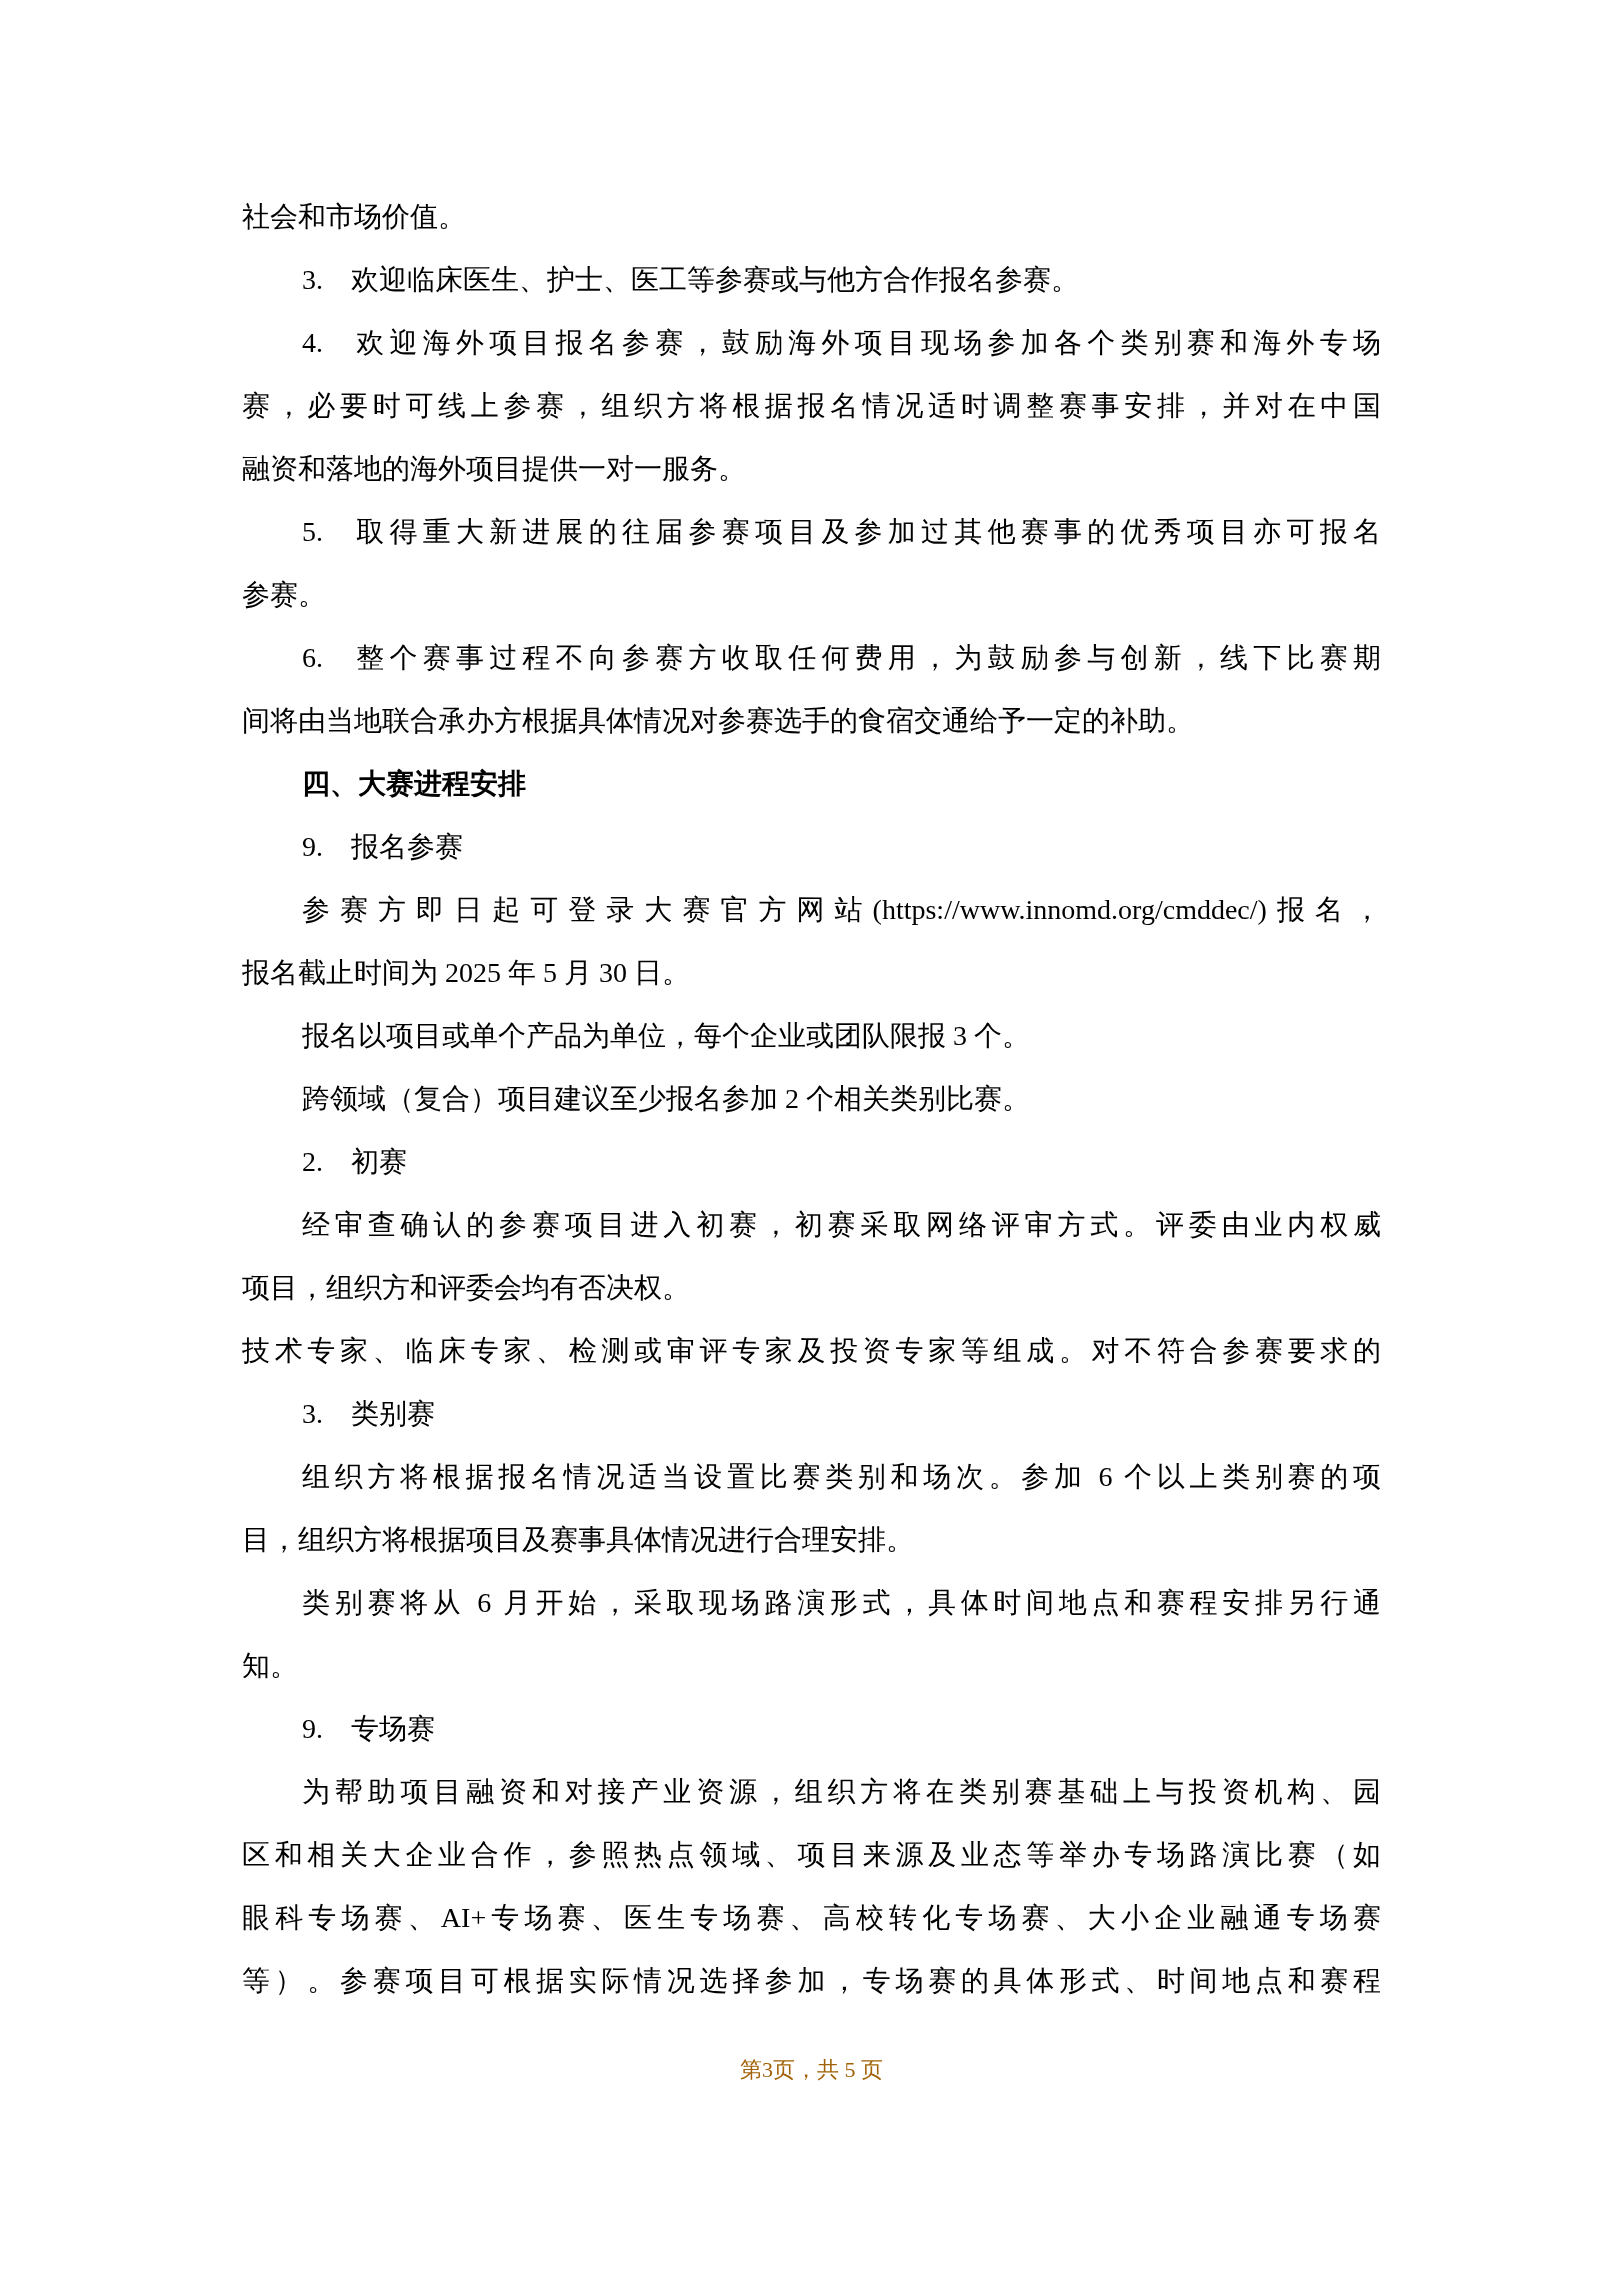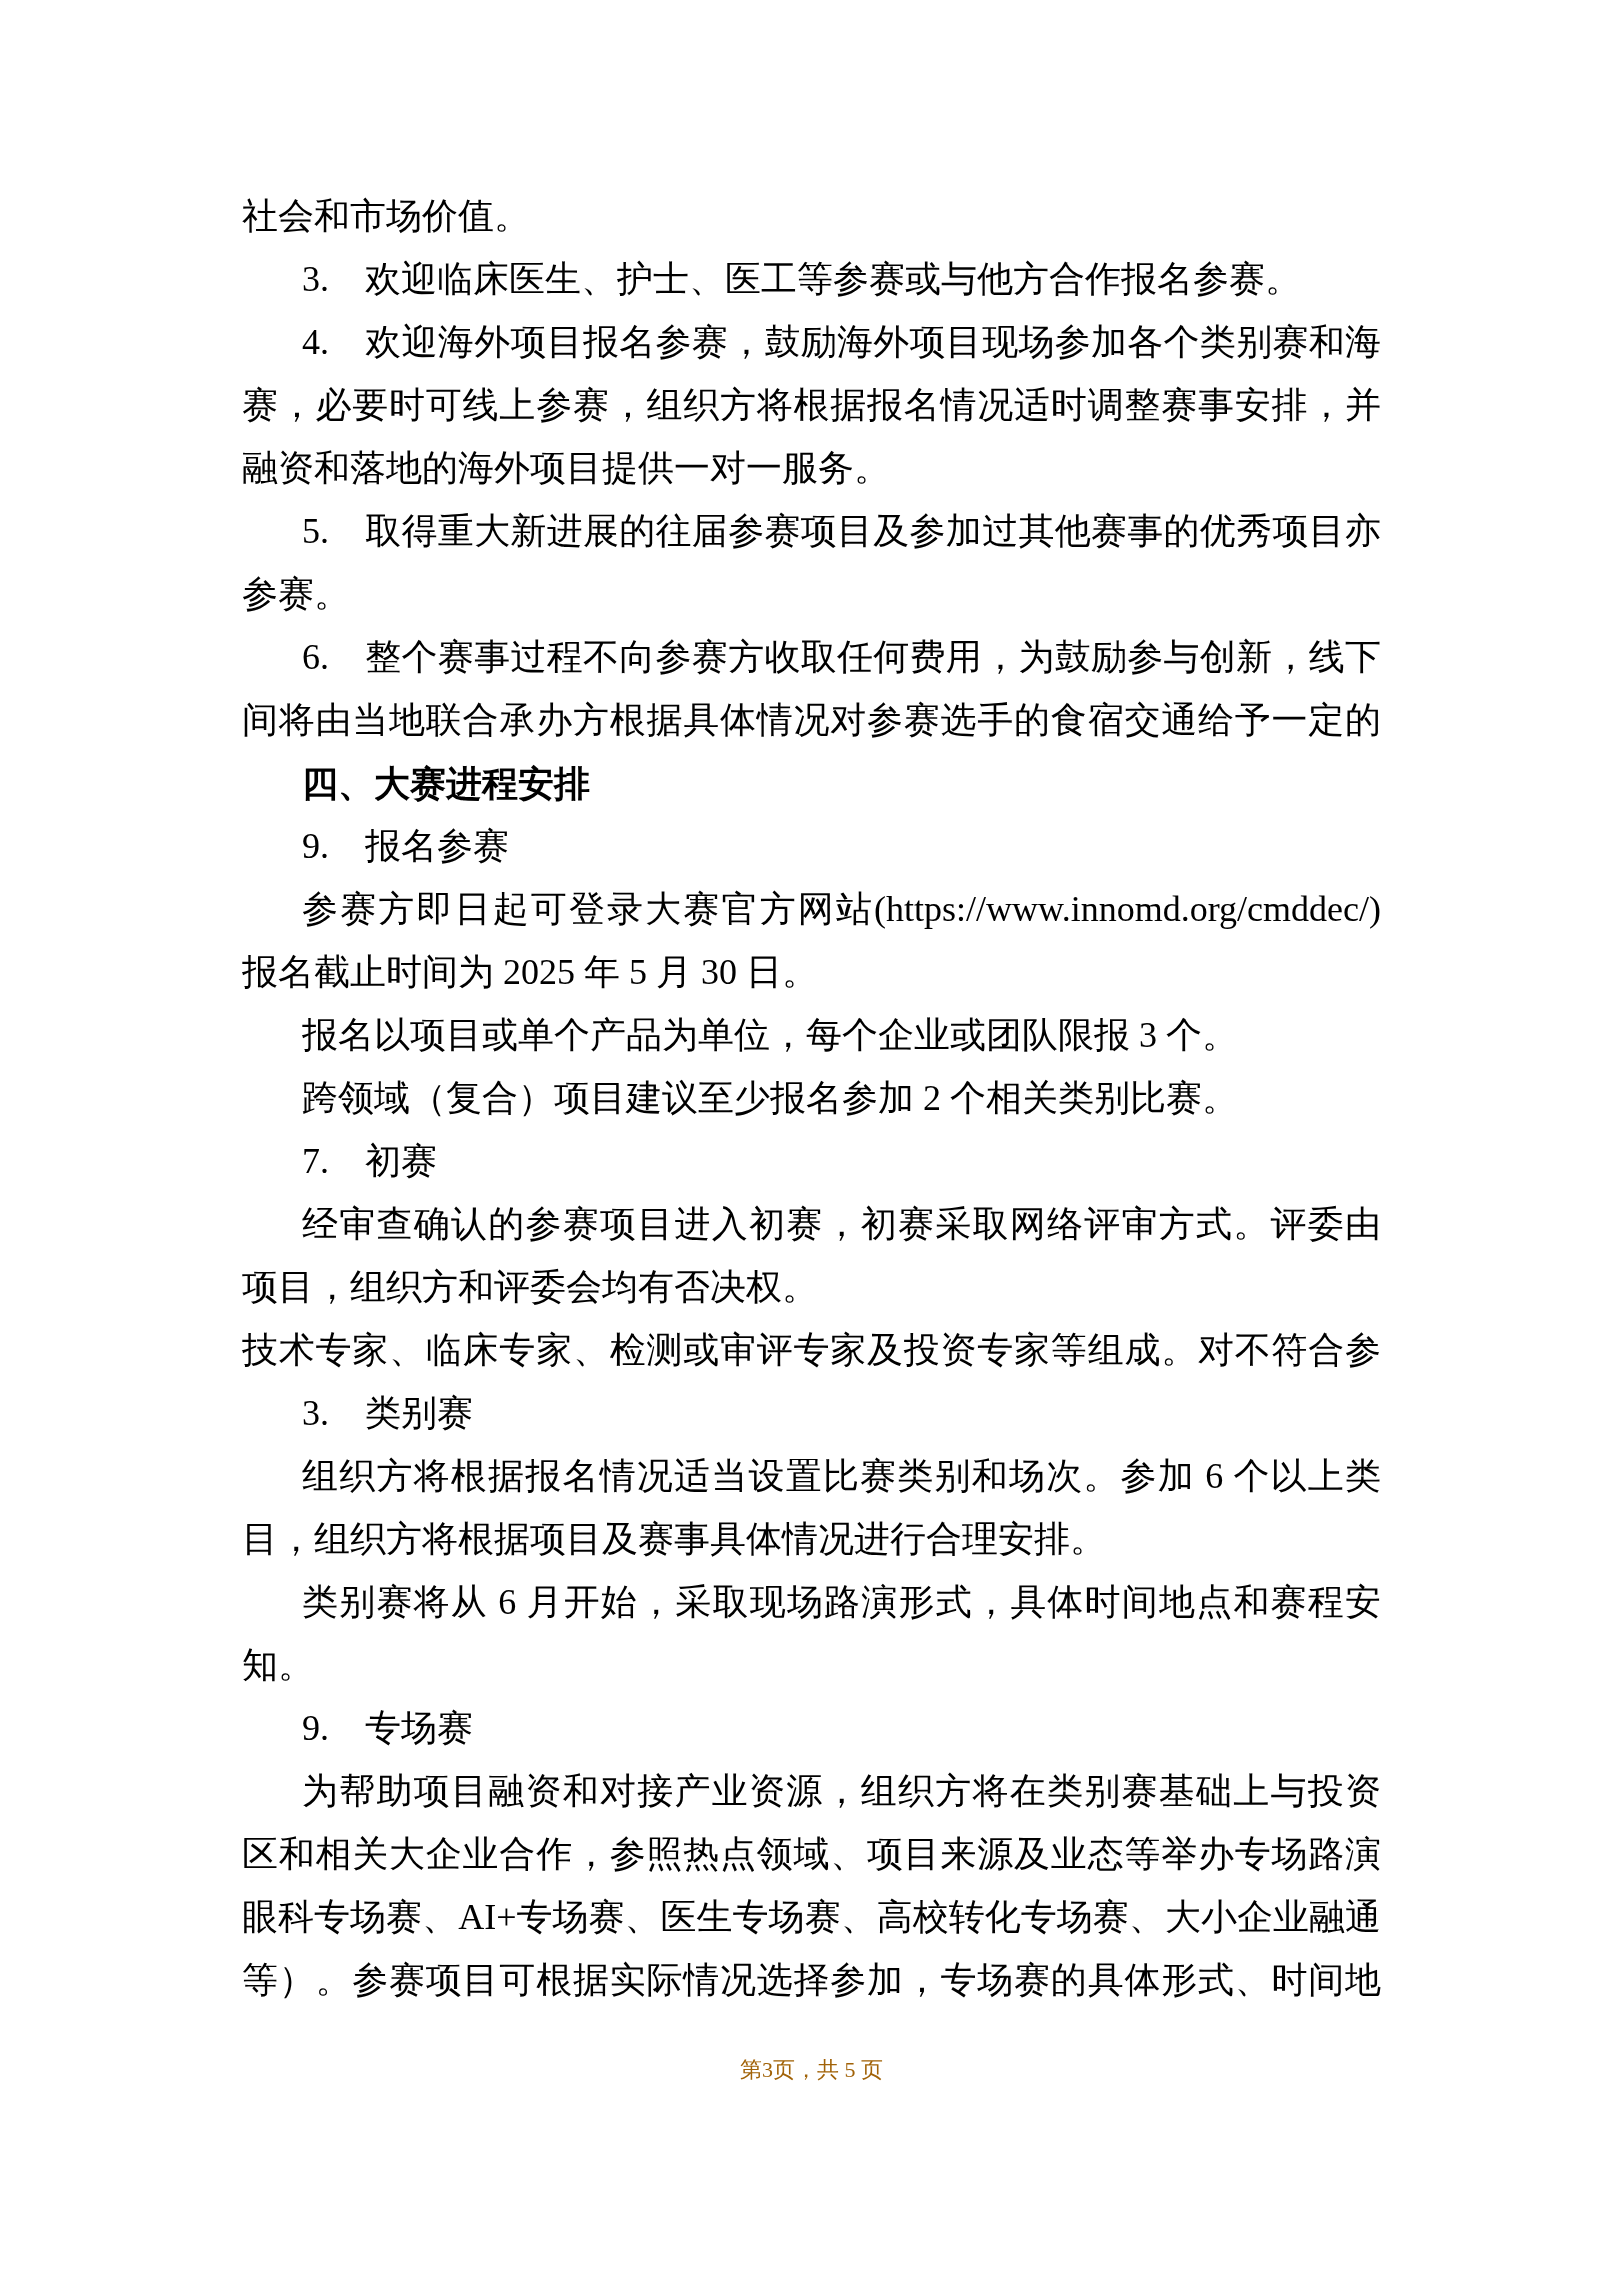--- a/index.html
+++ b/index.html
@@ -16,21 +16,21 @@
     overflow: hidden;
   }
   .content {
     position: absolute;
     left: 242px;
     top: 185px;
     width: 1139px;
   }
   .line {
     font-family: "Liberation Serif", "DejaVu Serif", serif;
-    font-size: 36px;
+    font-size: 28px;
     line-height: 63px;
     height: 63px;
     white-space: pre-wrap;
     text-align: justify;
     overflow: hidden;
   }
   .line.fill {
     text-align-last: justify;
   }
   .line.indent {
@@ -68,21 +68,21 @@
       <div class="line indent fill">5. 取得重大新进展的往届参赛项目及参加过其他赛事的优秀项目亦可报名</div>
       <div class="line">参赛。</div>
       <div class="line indent fill">6. 整个赛事过程不向参赛方收取任何费用，为鼓励参与创新，线下比赛期</div>
       <div class="line">间将由当地联合承办方根据具体情况对参赛选手的食宿交通给予一定的补助。</div>
       <div class="line indent heading">四、大赛进程安排</div>
       <div class="line indent">9. 报名参赛</div>
       <div class="line indent fill">参赛方即日起可登录大赛官方网站(https://www.innomd.org/cmddec/)报名，</div>
       <div class="line"><span>报名截止时间为 </span><span class="bold-run">2025 年 5 月 30 日</span><span>。</span></div>
       <div class="line indent">报名以项目或单个产品为单位，每个企业或团队限报 3 个。</div>
       <div class="line indent">跨领域（复合）项目建议至少报名参加 2 个相关类别比赛。</div>
-      <div class="line indent">7. 初赛</div>
+      <div class="line indent">2. 初赛</div>
       <div class="line indent fill">经审查确认的参赛项目进入初赛，初赛采取网络评审方式。评委由业内权威</div>
       <div class="line">项目，组织方和评委会均有否决权。</div>
       <div class="line fill">技术专家、临床专家、检测或审评专家及投资专家等组成。对不符合参赛要求的</div>
       <div class="line indent">3. 类别赛</div>
       <div class="line indent fill">组织方将根据报名情况适当设置比赛类别和场次。参加 6 个以上类别赛的项</div>
       <div class="line">目，组织方将根据项目及赛事具体情况进行合理安排。</div>
       <div class="line indent fill">类别赛将从 6 月开始，采取现场路演形式，具体时间地点和赛程安排另行通</div>
       <div class="line">知。</div>
       <div class="line indent">9. 专场赛</div>
       <div class="line indent fill">为帮助项目融资和对接产业资源，组织方将在类别赛基础上与投资机构、园</div>

